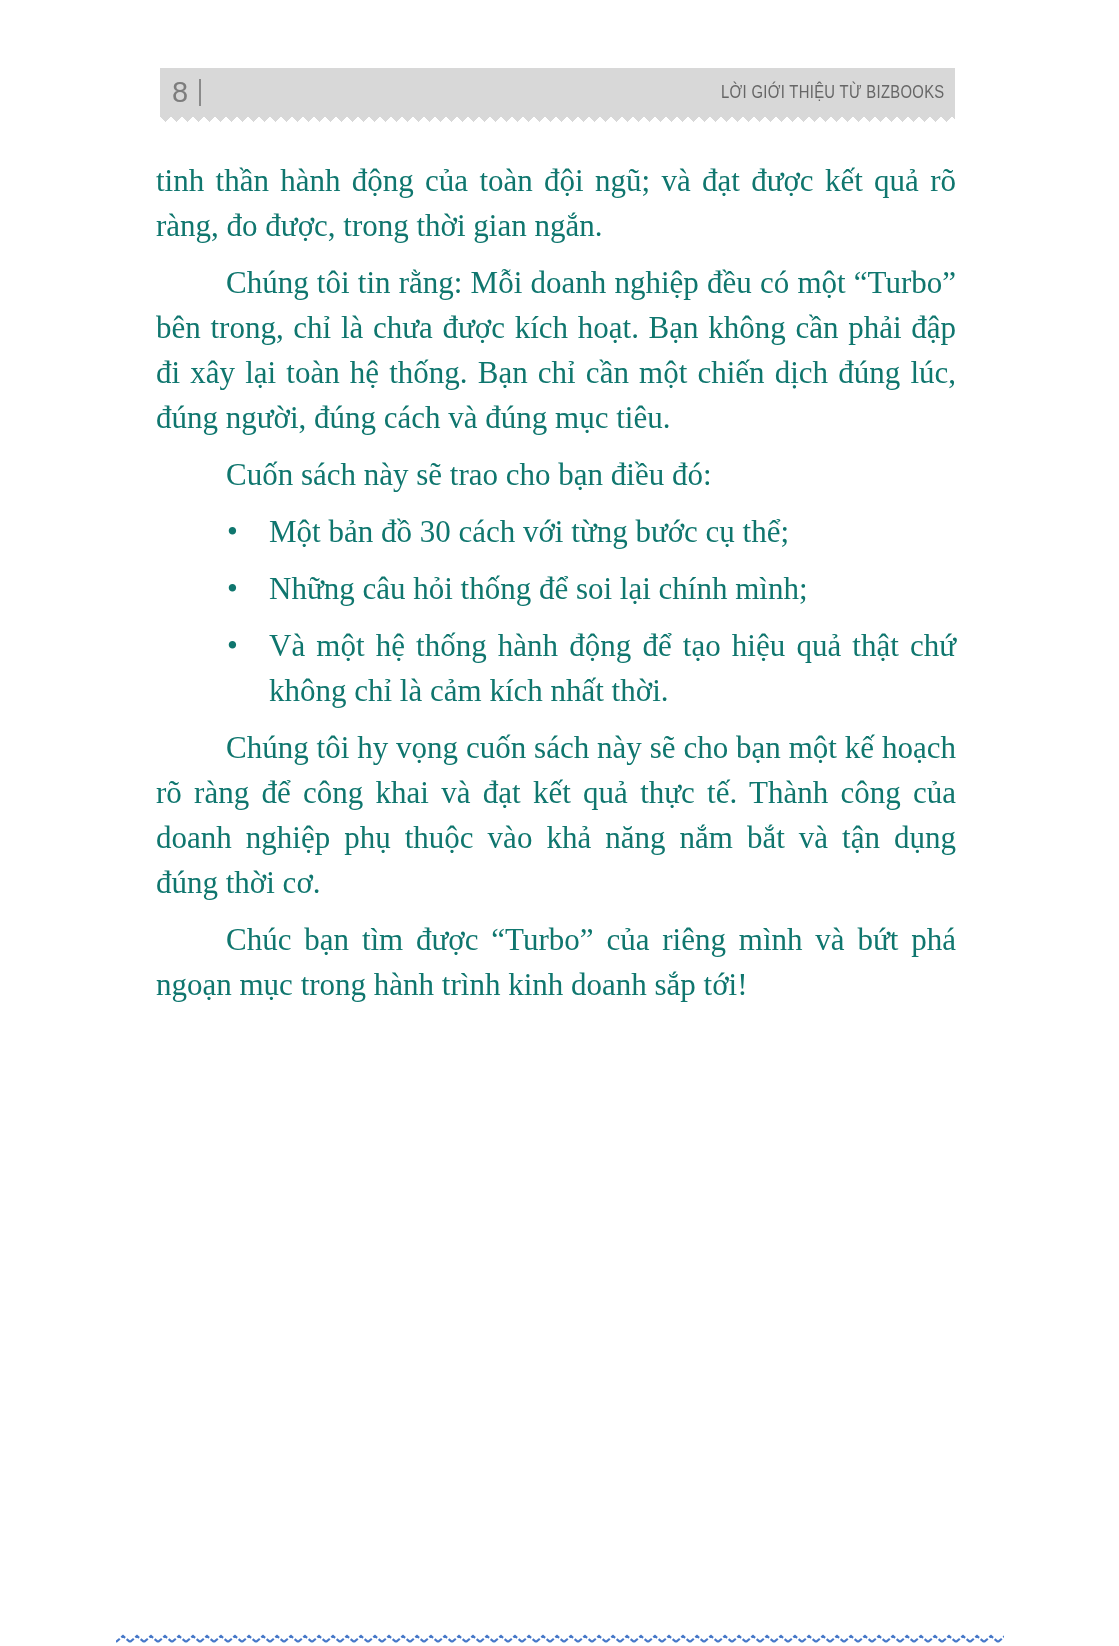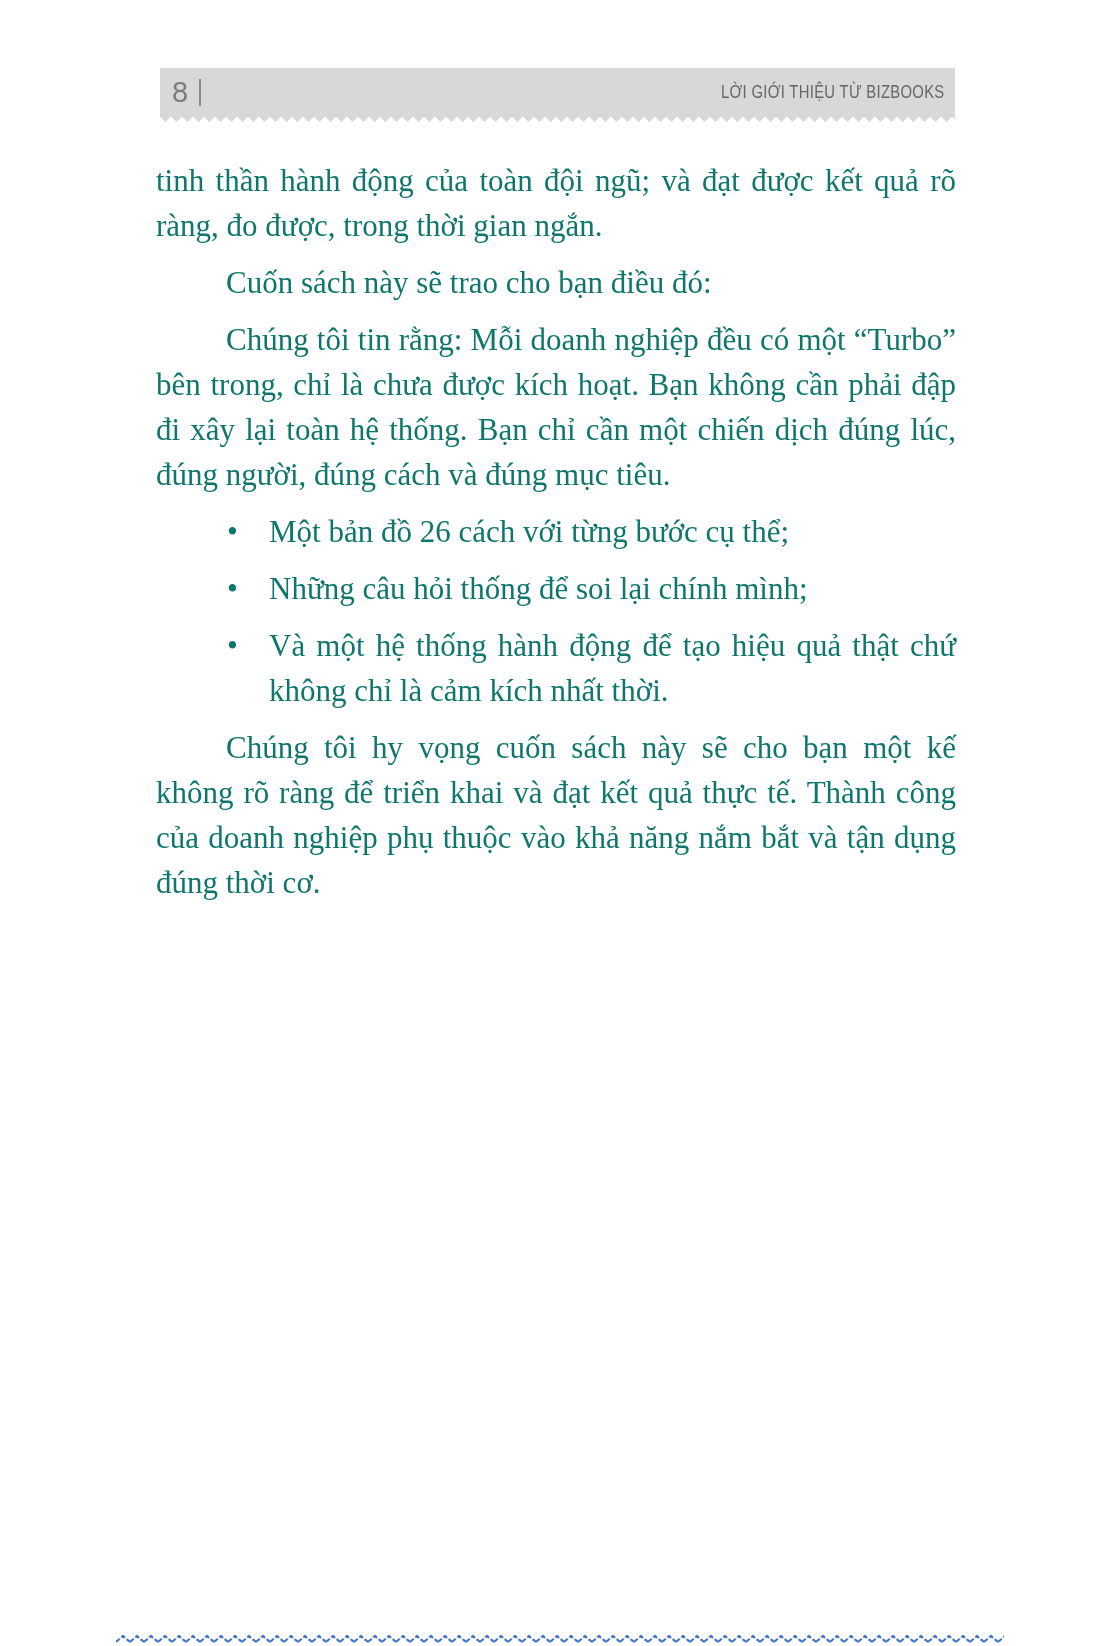--- a/index.html
+++ b/index.html
@@ -109,37 +109,38 @@
     <div class="page-num-group">
       <span class="page-num">8</span>
       <span class="page-num-bar"></span>
     </div>
     <span class="running-title">LỜI GIỚI THIỆU TỪ BIZBOOKS</span>
     <span class="teeth"></span>
   </div>
 
   <div class="body-text">
     <p>tinh thần hành động của toàn đội ngũ; và đạt được kết quả rõ ràng, đo được, trong thời gian ngắn.</p>
+    <p class="indent">Chúng tôi tin rằng: Mỗi doanh nghiệp đều có một “Turbo” bên trong, chỉ là chưa được kích hoạt. Bạn không cần phải đập đi xây lại toàn hệ thống. Bạn chỉ cần một chiến dịch đúng lúc, đúng người, đúng cách và đúng mục tiêu.</p>
     <p class="indent">Cuốn sách này sẽ trao cho bạn điều đó:</p>
-    <p class="indent">Chúng tôi tin rằng: Mỗi doanh nghiệp đều có một “Turbo” bên trong, chỉ là chưa được kích hoạt. Bạn không cần phải đập đi xây lại toàn hệ thống. Bạn chỉ cần một chiến dịch đúng lúc, đúng người, đúng cách và đúng mục tiêu.</p>
 
     <div class="bullet-row">
       <span class="bullet-marker">•</span>
-      <span class="bullet-text">Một bản đồ 26 cách với từng bước cụ thể;</span>
+      <span class="bullet-text">Một bản đồ 30 cách với từng bước cụ thể;</span>
     </div>
     <div class="bullet-row">
       <span class="bullet-marker">•</span>
       <span class="bullet-text">Những câu hỏi thống để soi lại chính mình;</span>
     </div>
     <div class="bullet-row">
       <span class="bullet-marker">•</span>
       <span class="bullet-text">Và một hệ thống hành động để tạo hiệu quả thật chứ không chỉ là cảm kích nhất thời.</span>
     </div>
 
-    <p class="indent">Chúng tôi hy vọng cuốn sách này sẽ cho bạn một kế không rõ ràng để triển khai và đạt kết quả thực tế. Thành công của doanh nghiệp phụ thuộc vào khả năng nắm bắt và tận dụng đúng thời cơ.</p>
+    <p class="indent">Chúng tôi hy vọng cuốn sách này sẽ cho bạn một kế hoạch rõ ràng để công khai và đạt kết quả thực tế. Thành công của doanh nghiệp phụ thuộc vào khả năng nắm bắt và tận dụng đúng thời cơ.</p>
+    <p class="indent">Chúc bạn tìm được “Turbo” của riêng mình và bứt phá ngoạn mục trong hành trình kinh doanh sắp tới!</p>
   </div>
 
   <svg class="footer-zigzag" width="888" height="10" viewBox="0 0 888 10" xmlns="http://www.w3.org/2000/svg">
     <defs>
       <pattern id="zz" width="14" height="10" patternUnits="userSpaceOnUse">
         <polyline points="0,8 7,2 14,8" fill="none" stroke="#4677c8" stroke-width="2.2" stroke-dasharray="5 2"></polyline>
       </pattern>
     </defs>
     <rect width="888" height="10" fill="url(#zz)"></rect>
   </svg>

